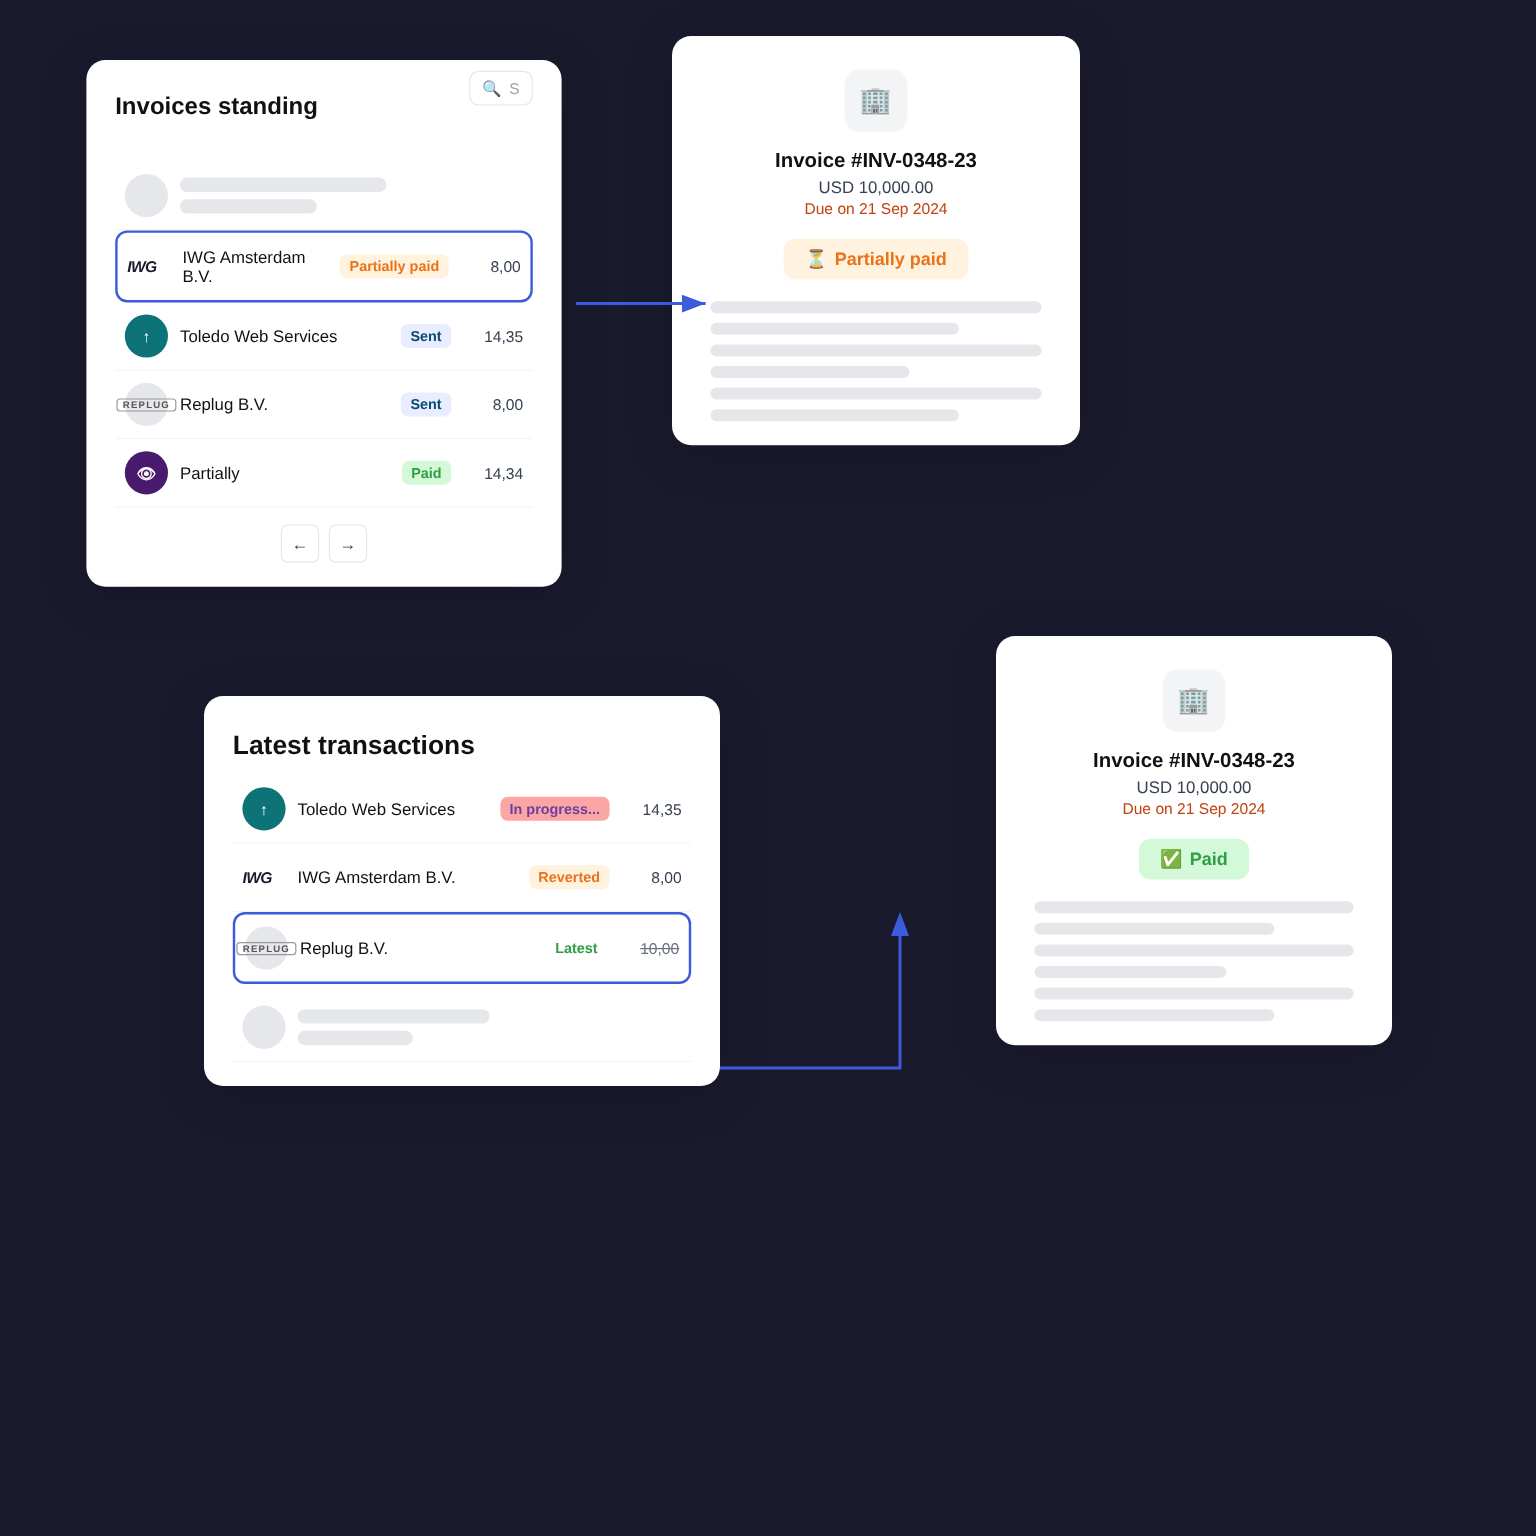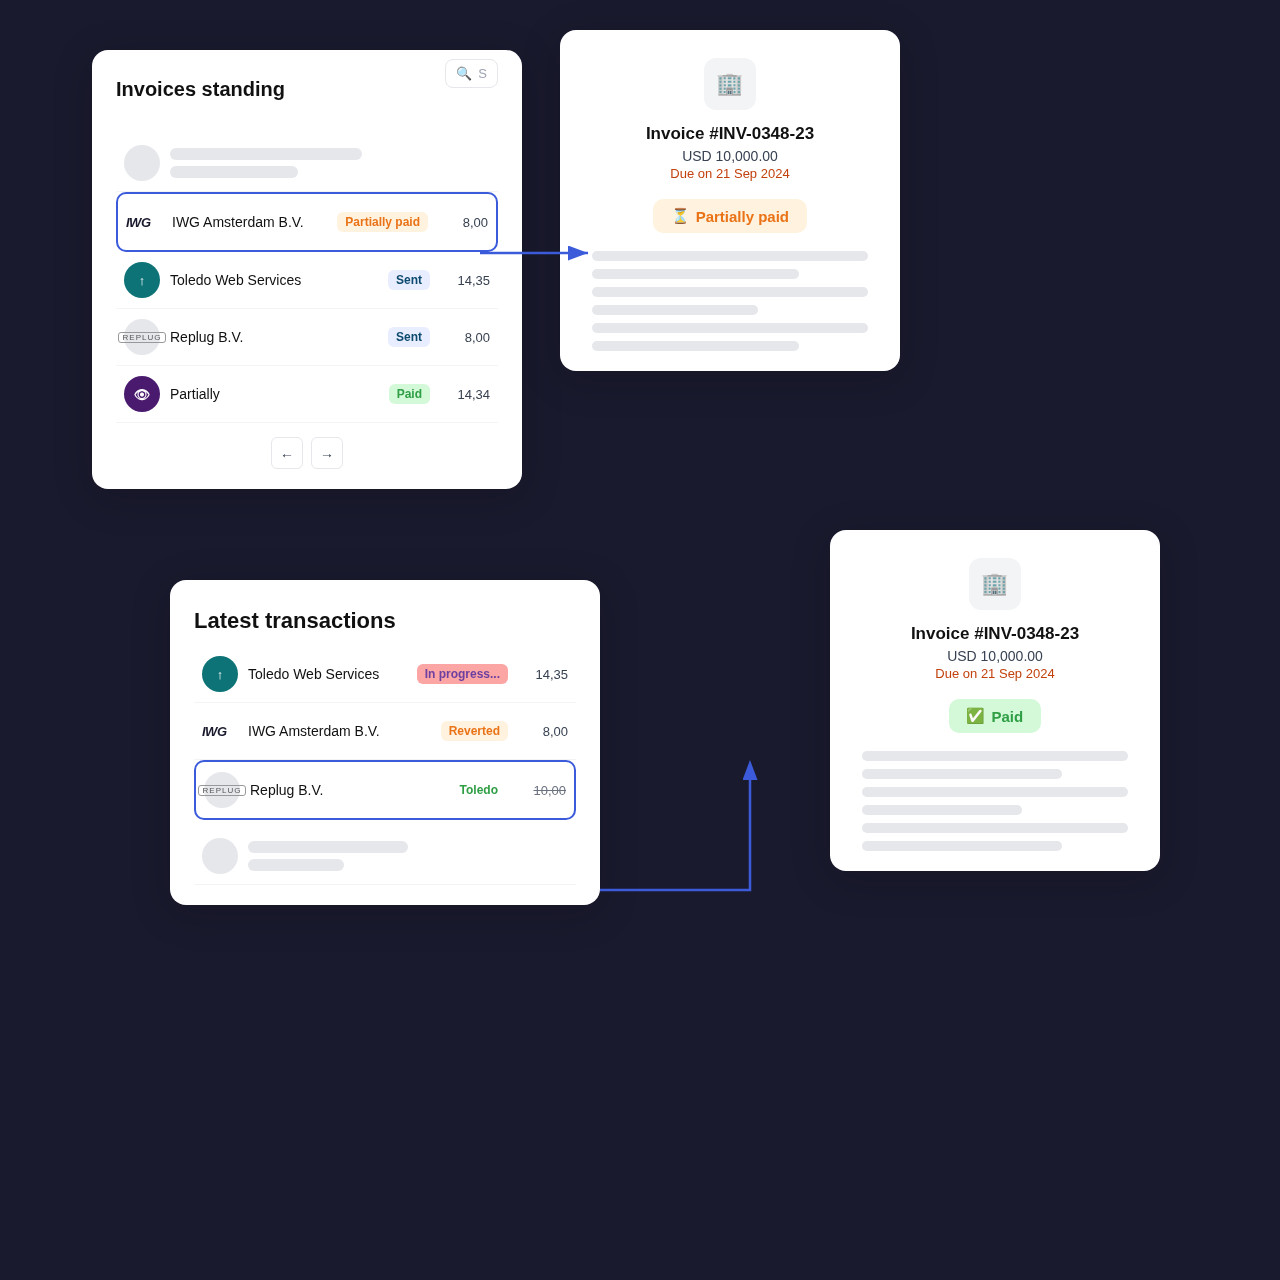--- a/index.html
+++ b/index.html
@@ -16,22 +16,22 @@
     .card {
       background: #fff;
       border-radius: 16px;
       box-shadow: 0 8px 40px rgba(0,0,0,0.18);
       position: absolute;
     }
 
     
     .card-invoices {
       top: 50px;
-      left: 92px;
-      width: 430px;
+      left: 72px;
+      width: 396px;
       padding: 28px 24px 20px;
     }
 
     .card-invoices .card-title {
       font-size: 20px;
       font-weight: 700;
       color: #111;
       margin-bottom: 18px;
     }
 
@@ -258,21 +258,21 @@
       font-size: 13px;
       font-weight: 700;
       color: #1a1a2e;
       letter-spacing: -0.5px;
       font-style: italic;
     }
 
     
     .replug-logo {
       font-size: 8px;
-      font-weight: 400;
+      font-weight: 700;
       color: #555;
       letter-spacing: 1px;
       text-transform: uppercase;
       border: 1.5px solid #999;
       padding: 0 4px;
       border-radius: 3px;
     }
 
     
     .toledo-icon {
@@ -414,21 +414,21 @@
     <span class="badge badge-reverted">Reverted</span>
     <span class="row-amount">8,00</span>
   </div>
 
   
   <div class="invoice-row highlighted">
     <div class="avatar avatar-gray" style="display:flex;align-items:center;justify-content:center;">
       <span class="replug-logo">REPLUG</span>
     </div>
     <span class="row-name">Replug B.V.</span>
-    <span class="badge badge-settled">Toledo</span>
+    <span class="badge badge-settled">Latest</span>
     <span class="row-amount" style="text-decoration:line-through; color:#6b7280;">
       <span>10,00</span>
     </span>
   </div>
 
   
   <div class="placeholder-row" style="margin-top:8px;">
     <div class="avatar avatar-gray"></div>
     <div style="flex:1; display:flex; flex-direction:column; gap:6px;">
       <div class="placeholder-bar" style="width:50%;"></div>

